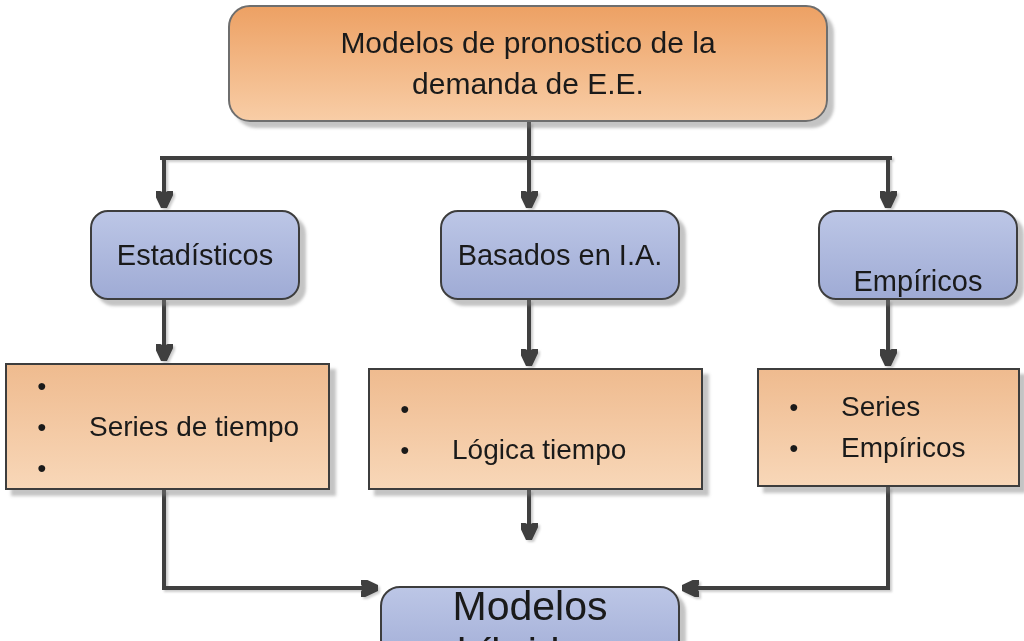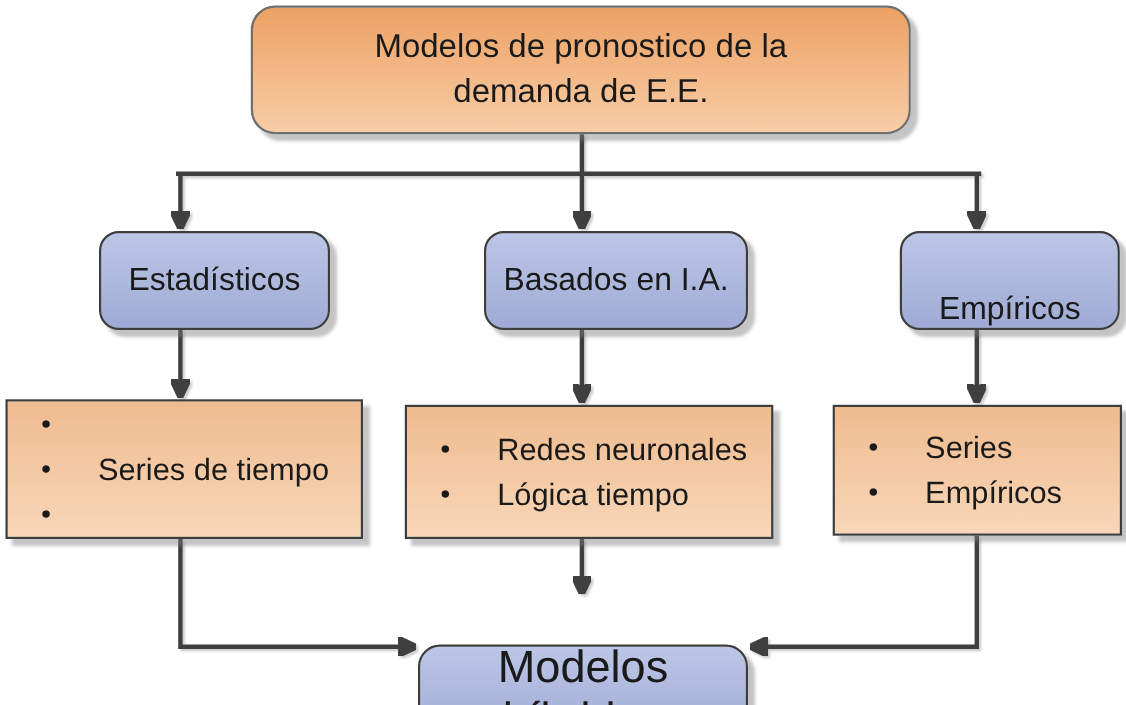--- a/index.html
+++ b/index.html
@@ -97,21 +97,20 @@
       <span>Series de tiempo</span>
     </div>
     <div class="row">
       <span class="bullet">●</span>
     </div>
   </div>
 
   <div class="box list-box list-mid">
     <div class="row">
       <span class="bullet">●</span>
-      <span>Redes neuronales</span>
     </div>
     <div class="row">
       <span class="bullet">●</span>
       <span>Lógica tiempo</span>
     </div>
   </div>
 
   <div class="box list-box list-right">
     <div class="row">
       <span class="bullet">●</span>

